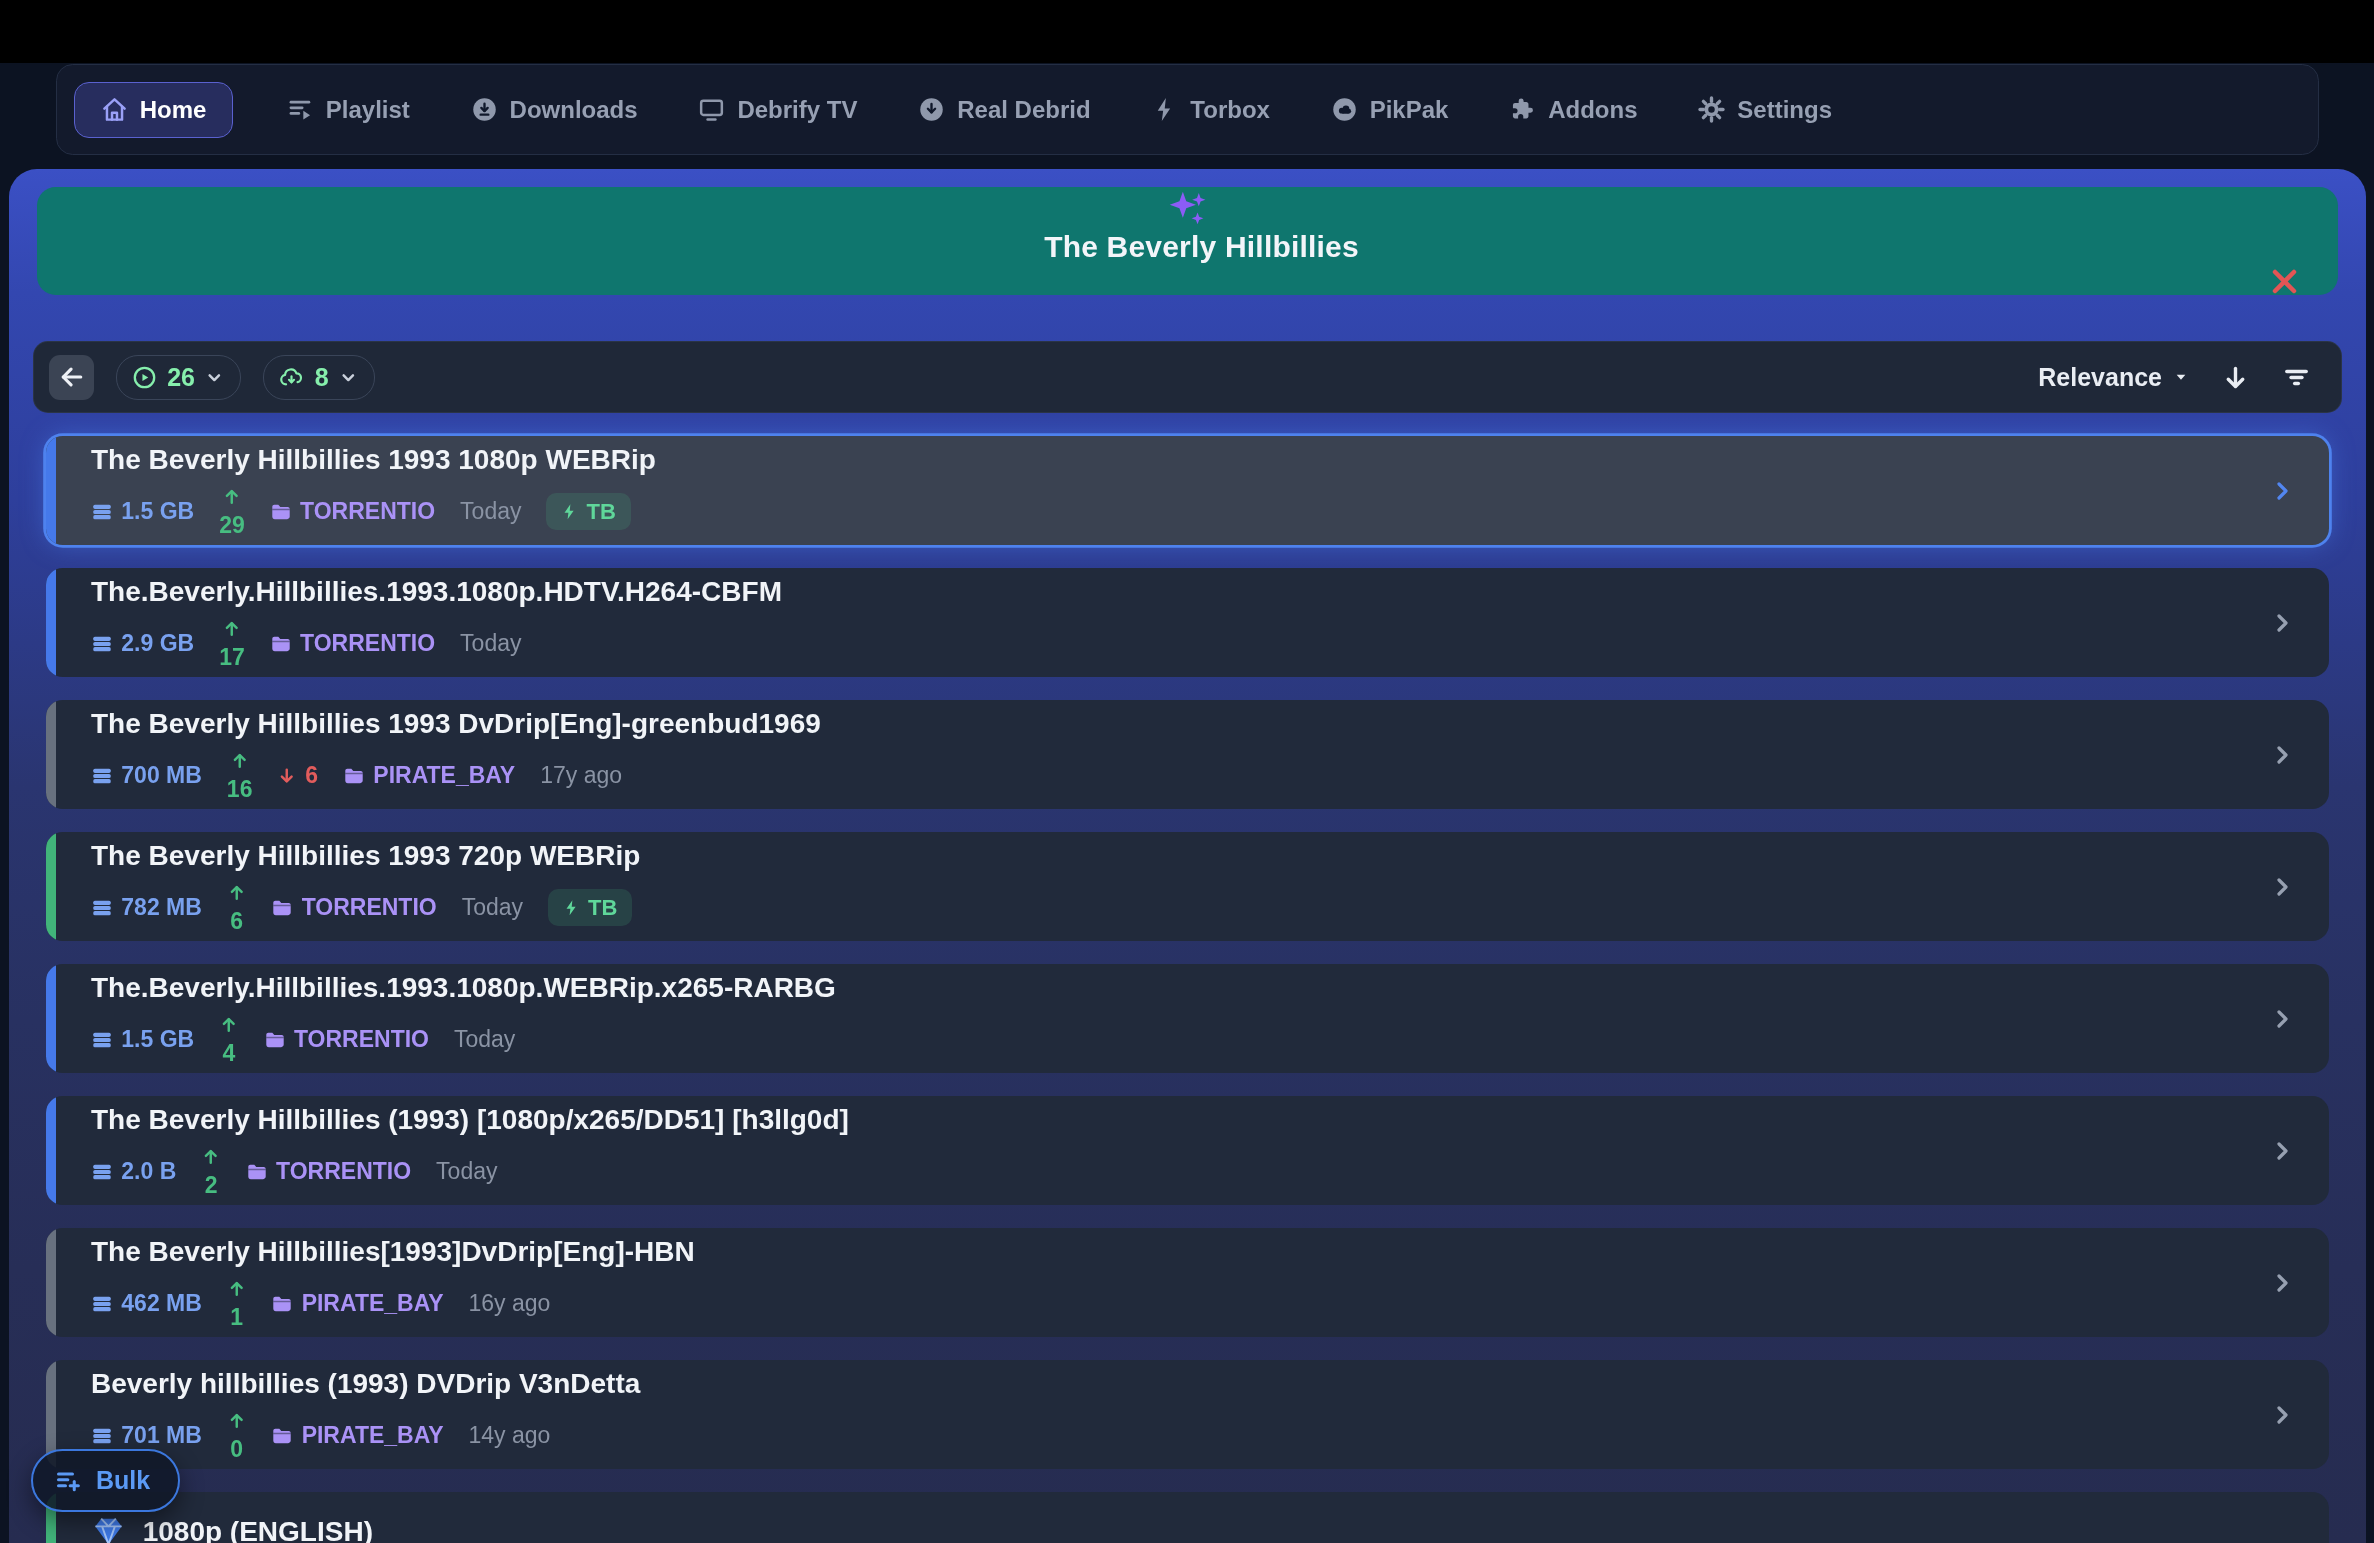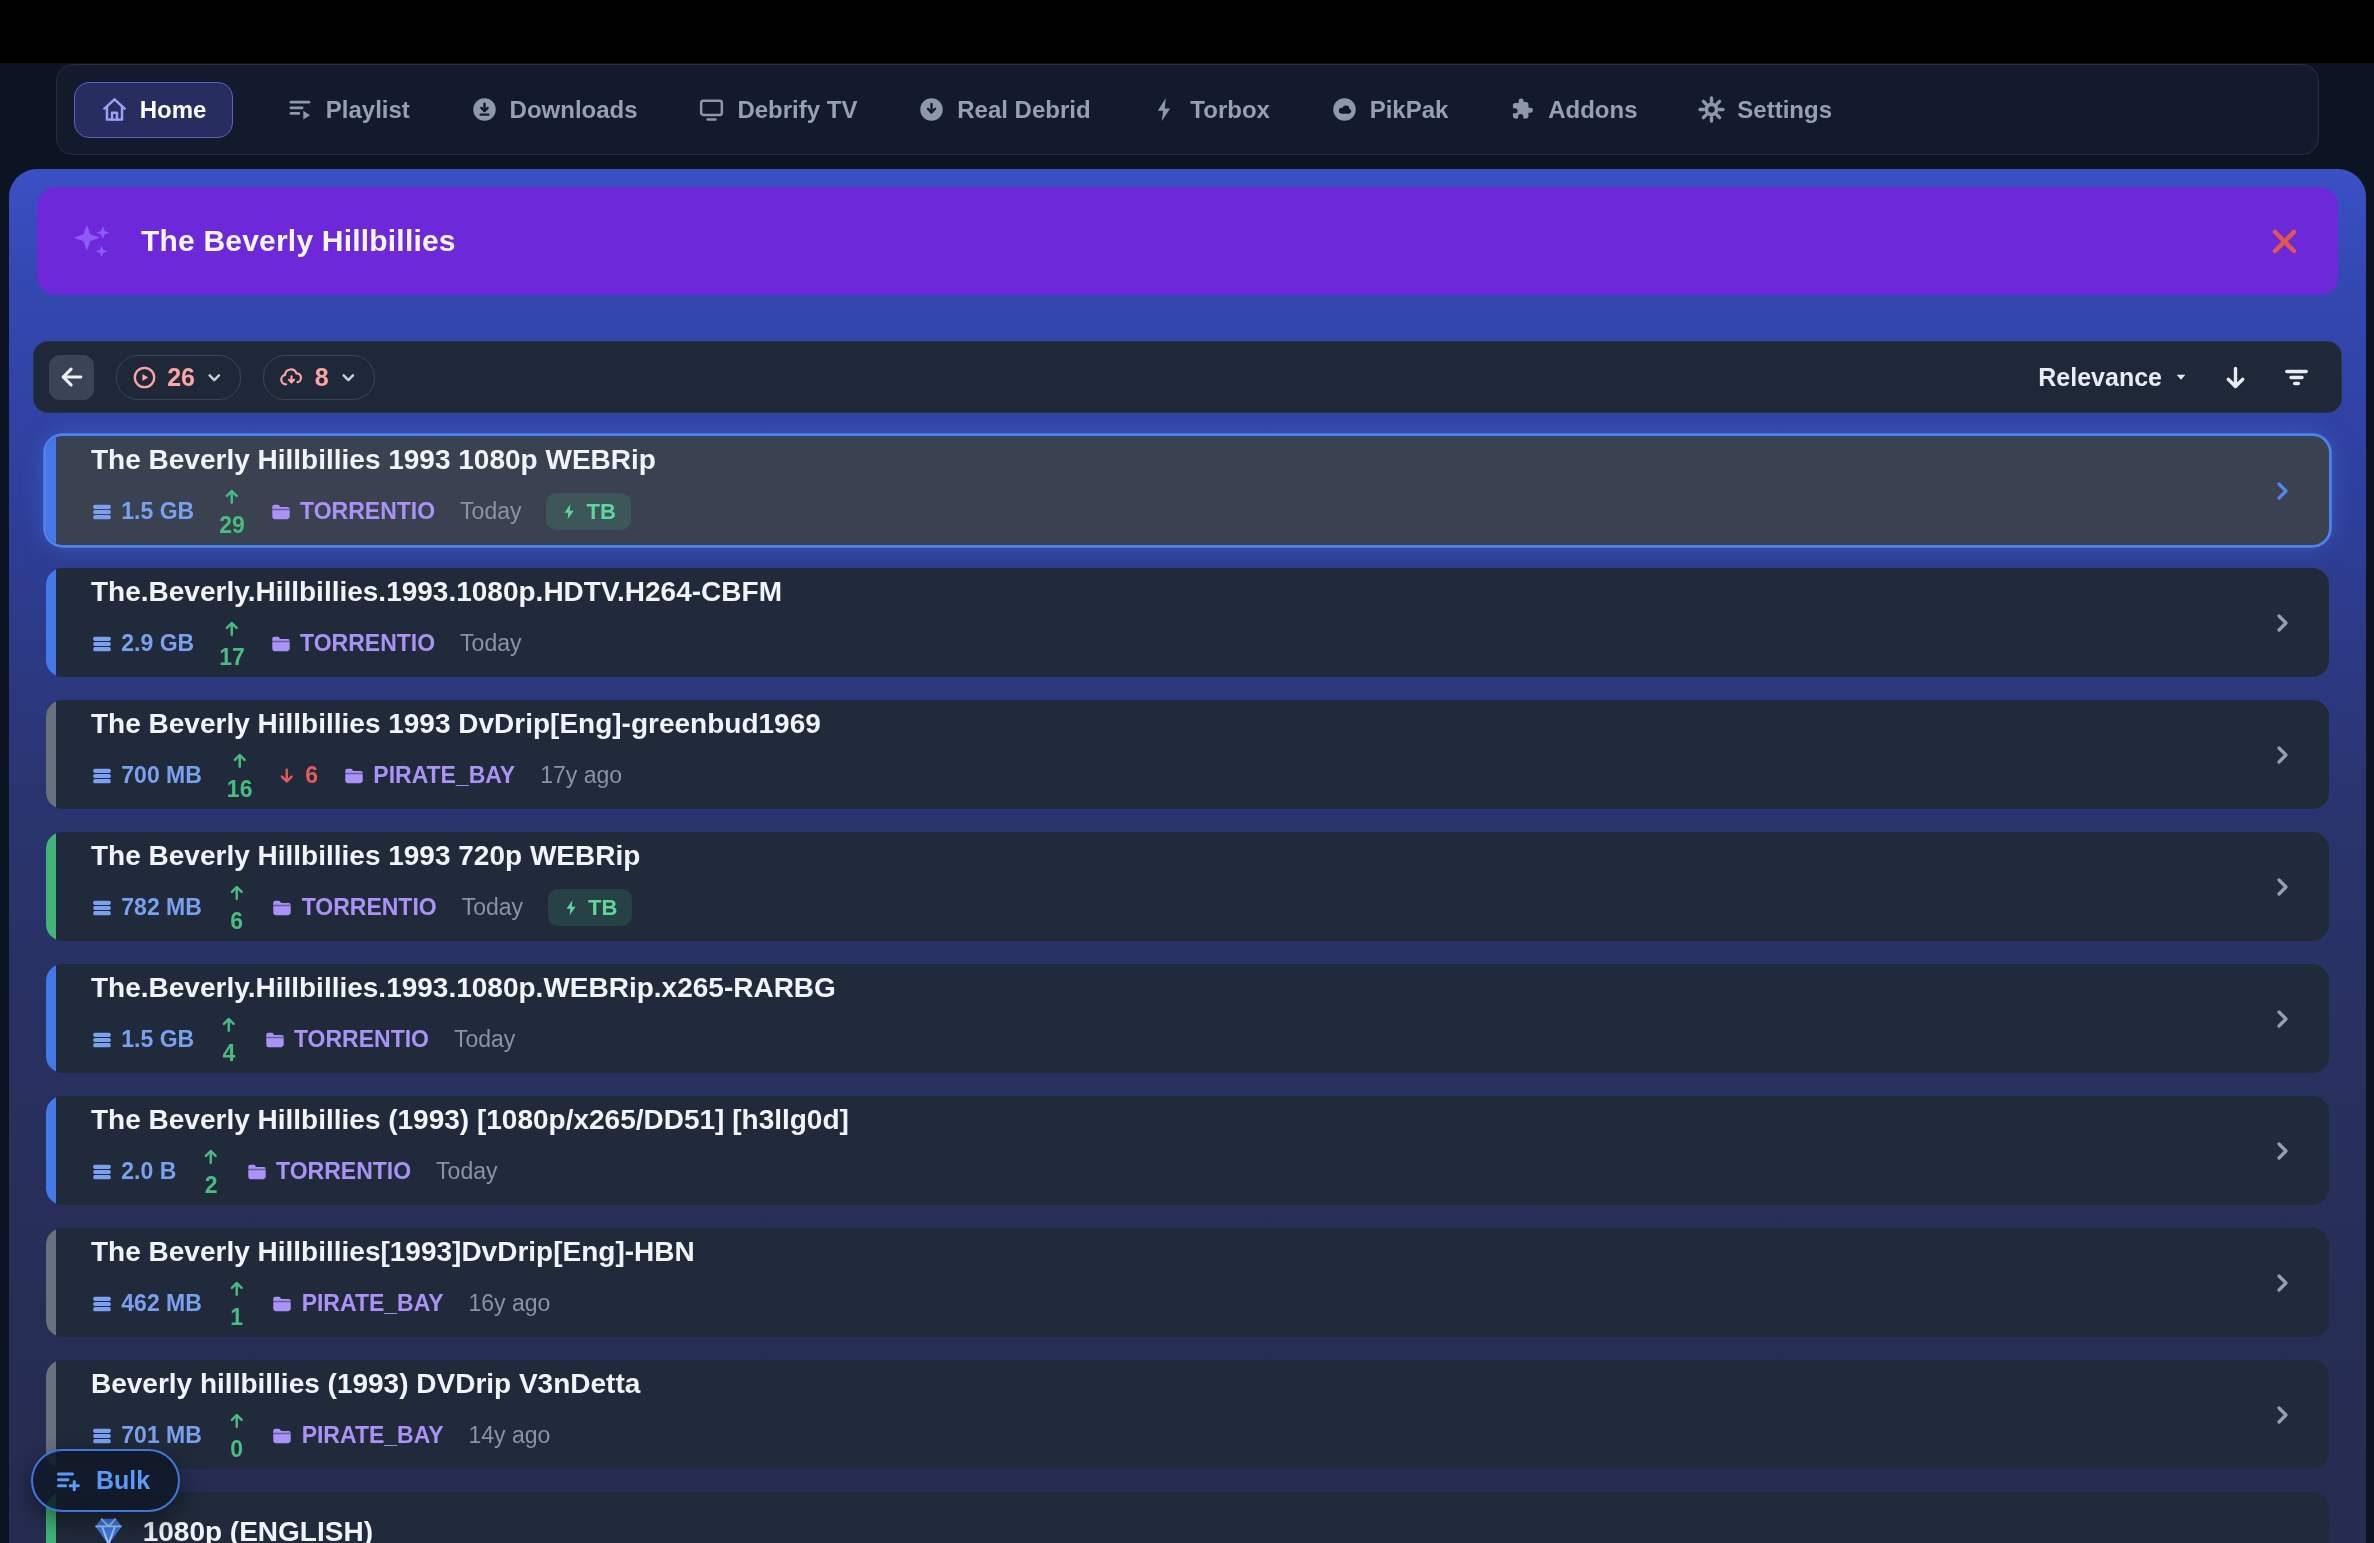--- a/index.html
+++ b/index.html
@@ -21,37 +21,37 @@
     display:flex; align-items:center; padding:0 16.7px; gap:46px; z-index:3; }
   .nav-item { display:flex; align-items:center; gap:12px; color:#97a0b3;
     font-size:24px; font-weight:600; padding:14px 7.4px; border-radius:15px; cursor:pointer; white-space:nowrap; }
   .nav-item .nicon { width:27px; height:27px; display:block; color:#8f98ab; }
   .nav-item.active { background:#272d5e; border:1.9px solid #5a61cf; padding:13px 26px; color:#ffffff; }
   .nav-item.active .nicon { color:#9aa0f7; }
   .nicon svg, .micon svg, .iconbox svg { width:100%; height:100%; display:block; }
 
   
   .search-input { position:absolute; left:37px; right:37px; top:187px; height:108px;
-    border-radius:18.6px; background:#6d28d9; display:flex; align-items:center;
-    padding:0 33px; z-index:3; }
+    border-radius:18.6px; background:#0f766e; display:flex; align-items:center;
+    padding:0 33px; z-index:3;flex-direction:column; }
   .spark { width:43px; height:43px; color:#8b5cf6; }
   .search-text { margin-left:28px; font-size:30px; font-weight:600; color:#f3f5f9; letter-spacing:0.2px; }
   .clear-btn { margin-left:auto; width:41px; height:41px; background:none; border:none; color:#e25555; cursor:pointer; padding:0; }
   .clear-btn .iconbox { width:35px; height:35px; margin:0 auto; }
 
   
   .toolbar { position:absolute; left:33px; right:33px; top:341px; height:72px;
     border-radius:15px; background:#1f2838; border:0.9px solid rgba(125,140,170,.12);
     display:flex; align-items:center; padding:0 15px; gap:22px; z-index:3; }
   .back-btn { width:45px; height:45px; border-radius:11px; background:#3b4454; border:none;
     color:#eef1f6; display:grid; place-items:center; cursor:pointer; }
   .back-btn .iconbox { width:28px; height:28px; }
   .pill { height:45px; border-radius:22px; border:1.9px solid #3a4559; background:transparent;
     display:inline-flex; align-items:center; gap:10.2px; padding:0 16.7px 0 15px;
-    color:#fca5a5; font-size:25px; font-weight:700; cursor:pointer; }
+    color:#86efac; font-size:25px; font-weight:700; cursor:pointer; }
   .pill .picon { width:25px; height:25px; display:block; }
   .pill .chev-sm { width:18.6px; height:18.6px; color:#c9d0db; display:block; }
   .tb-right { margin-left:auto; display:flex; align-items:center; gap:32px; padding-right:15px; }
   .sort-dd { display:flex; align-items:center; gap:11px; font-size:25px; font-weight:600; color:#e9edf3; cursor:pointer; }
   .sort-dd .caret { width:16px; height:16px; display:block; }
   .tool-btn { background:none; border:none; color:#e9edf3; cursor:pointer; padding:0; }
   .tool-btn .iconbox { width:29px; height:29px; }
 
   
   .results { position:absolute; left:46px; right:46px; top:436px;

